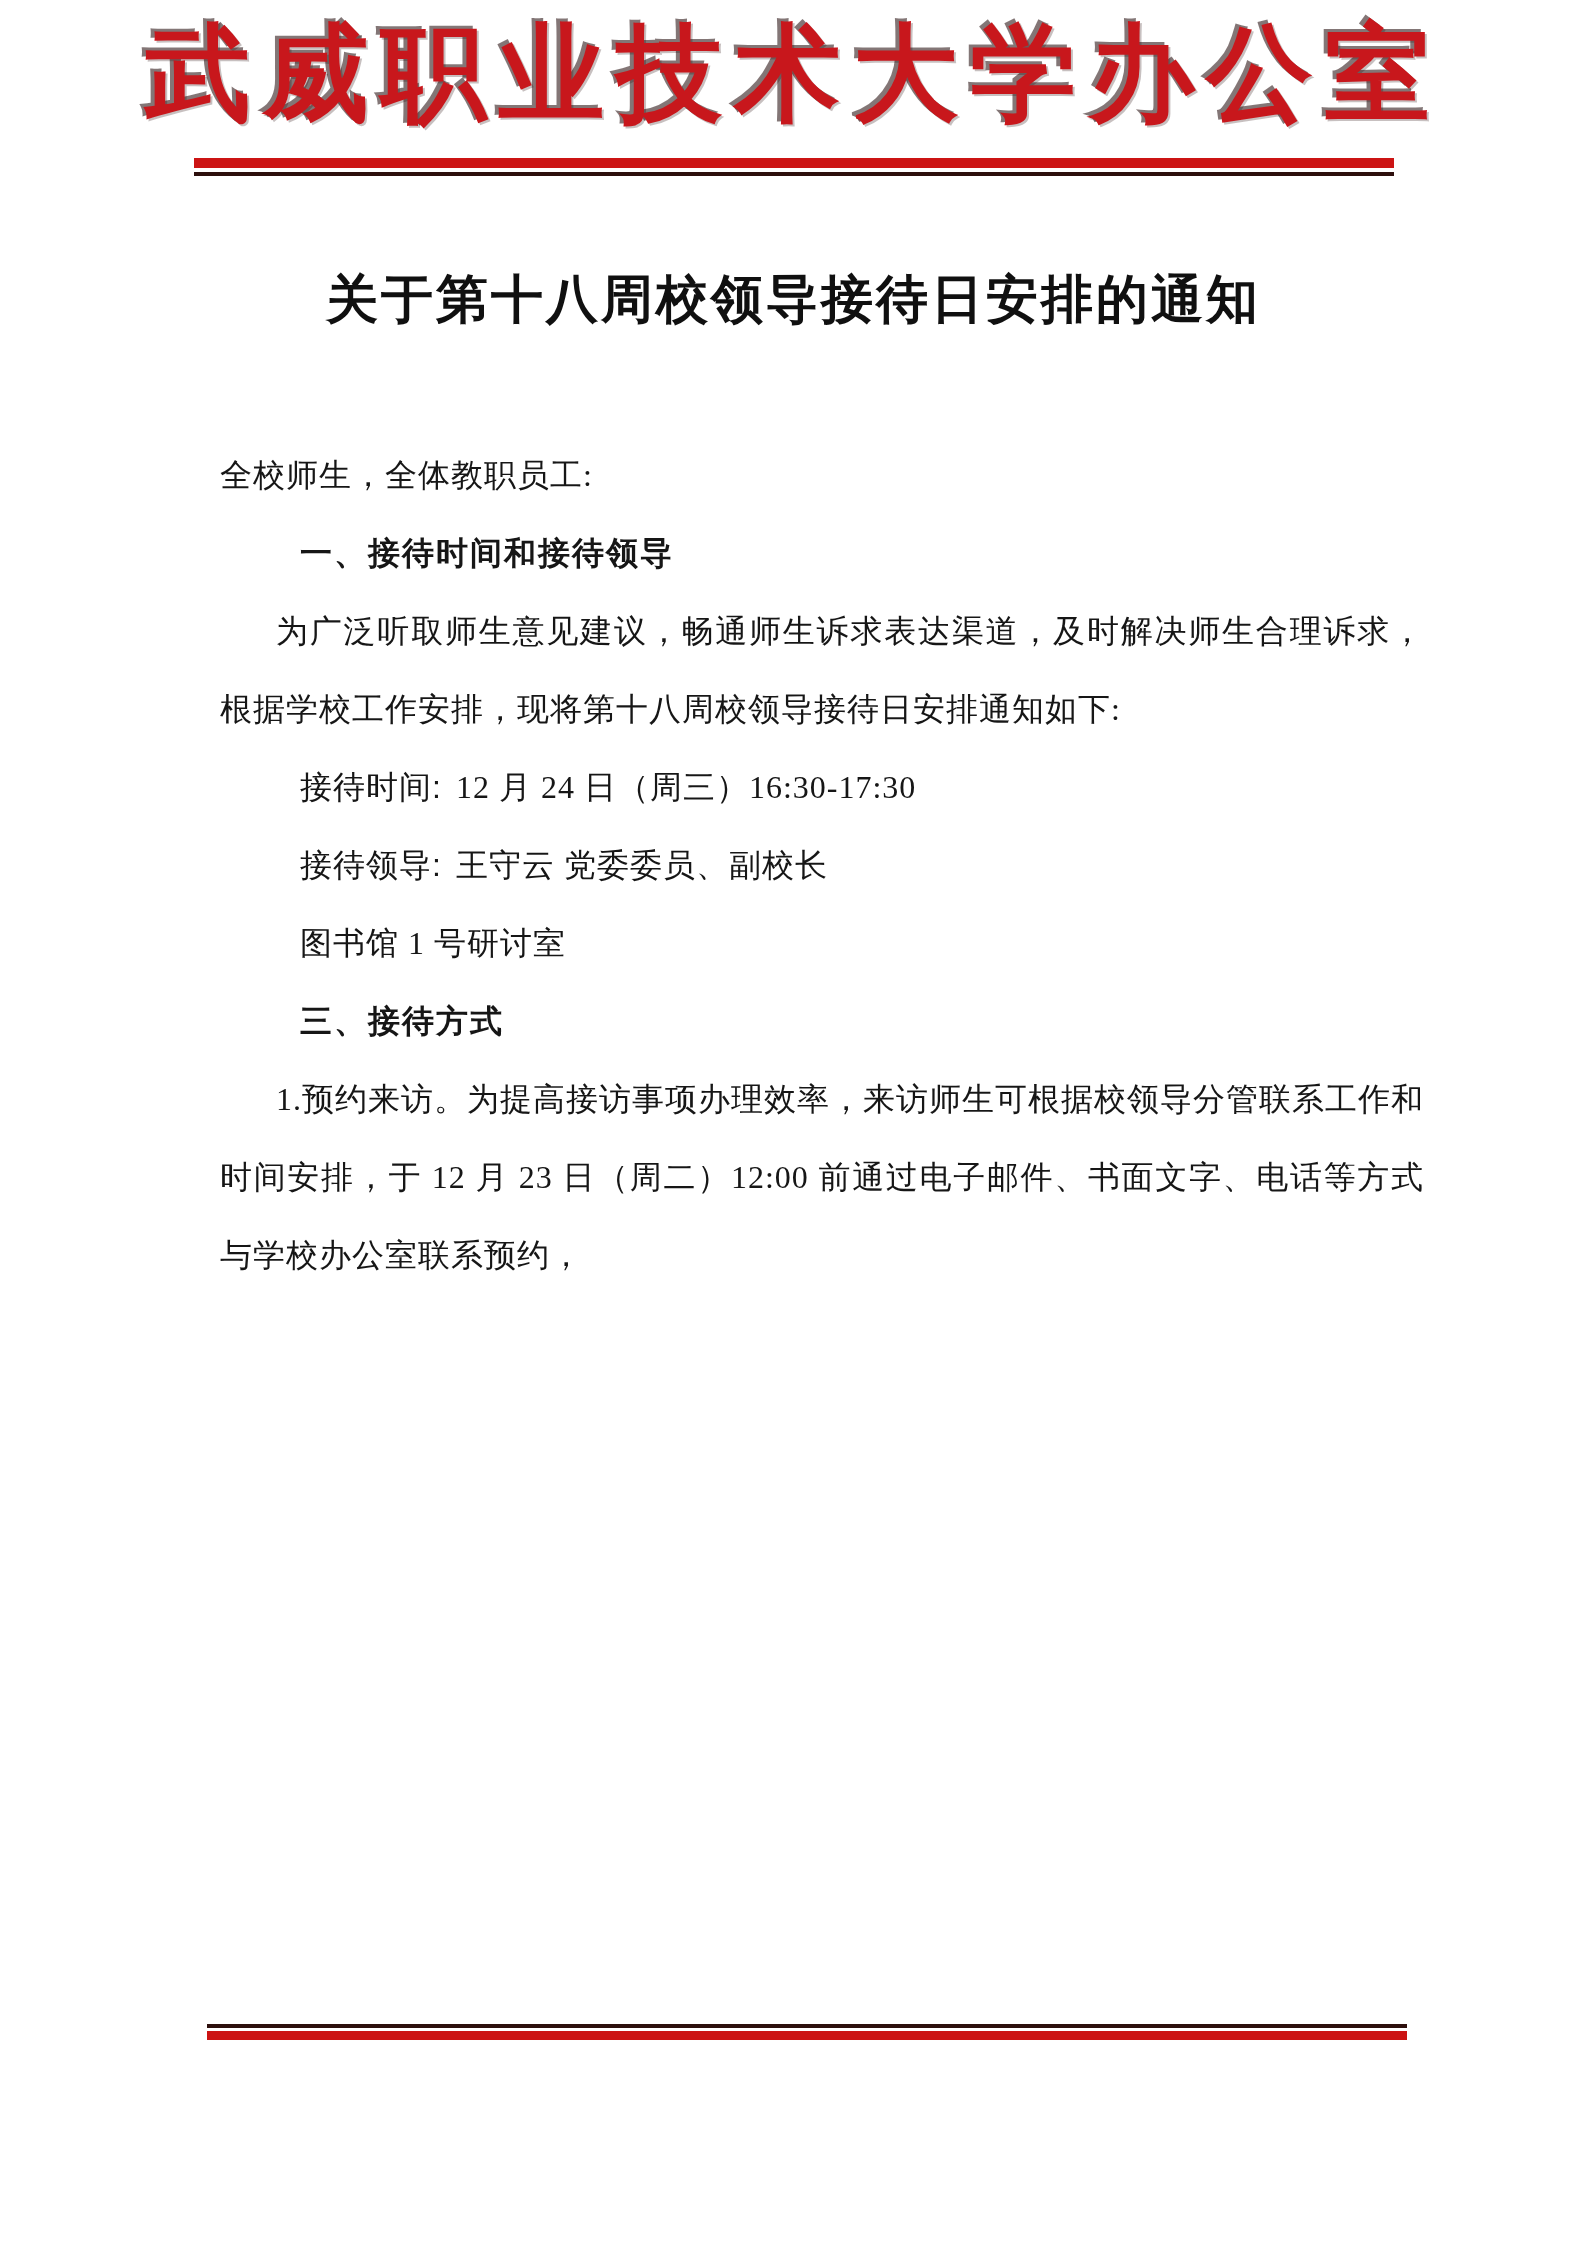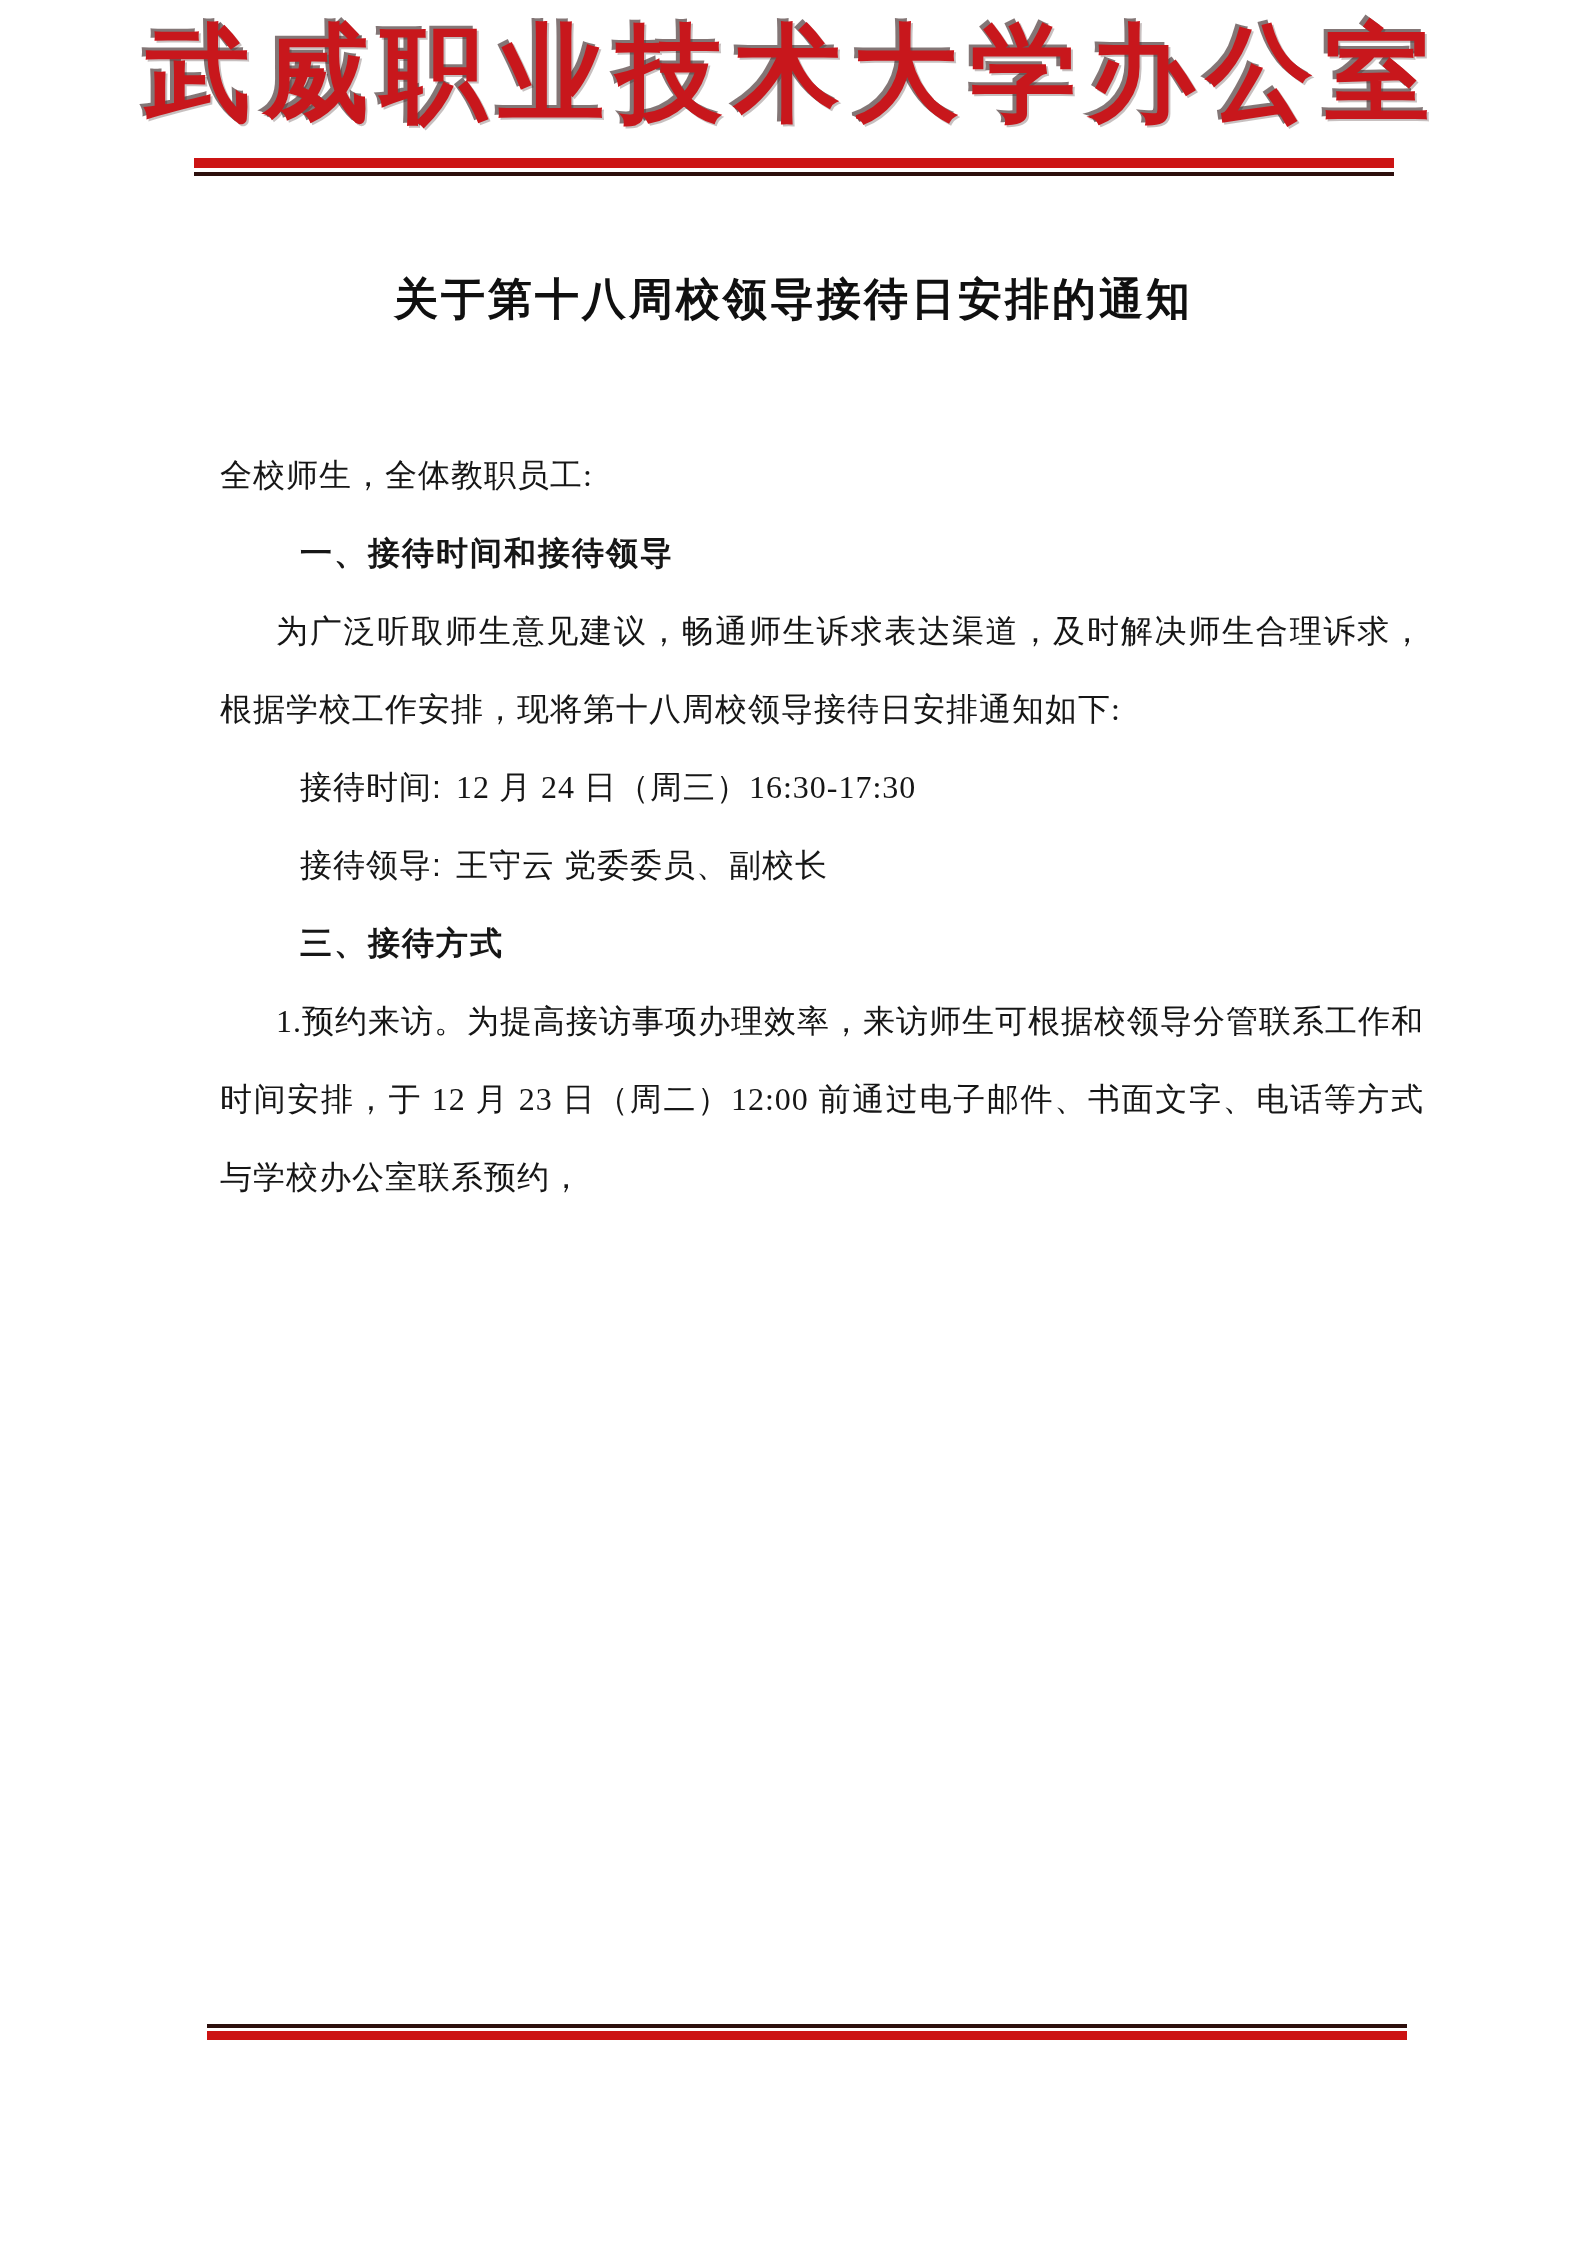--- a/index.html
+++ b/index.html
@@ -44,21 +44,21 @@
   .rule-gap   { height: 4px; background: transparent; }
   .rules-bottom .rule-gap { height: 3px; }
   .rule-dark  { height: 4px; background: var(--rule-dark, #2d0f0d); }
   
   .doc-title {
     margin: 94px 0 0 0;
     padding: 0;
     height: 60px;
     line-height: 60px;
     text-align: center;
-    font-size: 44px;
+    font-size: 52px;
     font-weight: 800;
     letter-spacing: 3px;
     color: #101010;
     white-space: nowrap;
   }
   
   .doc-body {
     width: 1204px;
     margin: 106px 0 0 220px;
     font-size: 32px;
@@ -101,20 +101,21 @@
   </div>
 
   <h1 class="doc-title">关于第十八周校领导接待日安排的通知</h1>
 
   <div class="doc-body">
       <p class="para p-salutation"><span class="para-text">全校师生，全体教职员工:</span></p>
       <p class="para p-heading"><span class="para-text">一、接待时间和接待领导</span></p>
       <p class="para p-indent"><span class="para-text">为广泛听取师生意见建议，畅通师生诉求表达渠道，及时解决师生合理诉求，根据学校工作安排，现将第十八周校领导接待日安排通知如下:</span></p>
       <p class="para p-labeled"><span class="para-label">接待时间:</span><span class="para-text">12 月 24 日（周三）16:30-17:30</span></p>
       <p class="para p-labeled"><span class="para-label">接待领导:</span><span class="para-text">王守云 党委委员、副校长</span></p>
+      <p class="para p-plain"><span class="para-text">图书馆 1 号研讨室</span></p>
       <p class="para p-heading"><span class="para-text">三、接待方式</span></p>
       <p class="para p-indent"><span class="para-text">1.预约来访。为提高接访事项办理效率，来访师生可根据校领导分管联系工作和时间安排，于 12 月 23 日（周二）12:00 前通过电子邮件、书面文字、电话等方式与学校办公室联系预约，</span></p>
     </div>
 
   <div class="rules-bottom">
     <div class="rule-dark"></div>
     <div class="rule-gap"></div>
     <div class="rule-red thin-bottom"></div>
   </div>
 

